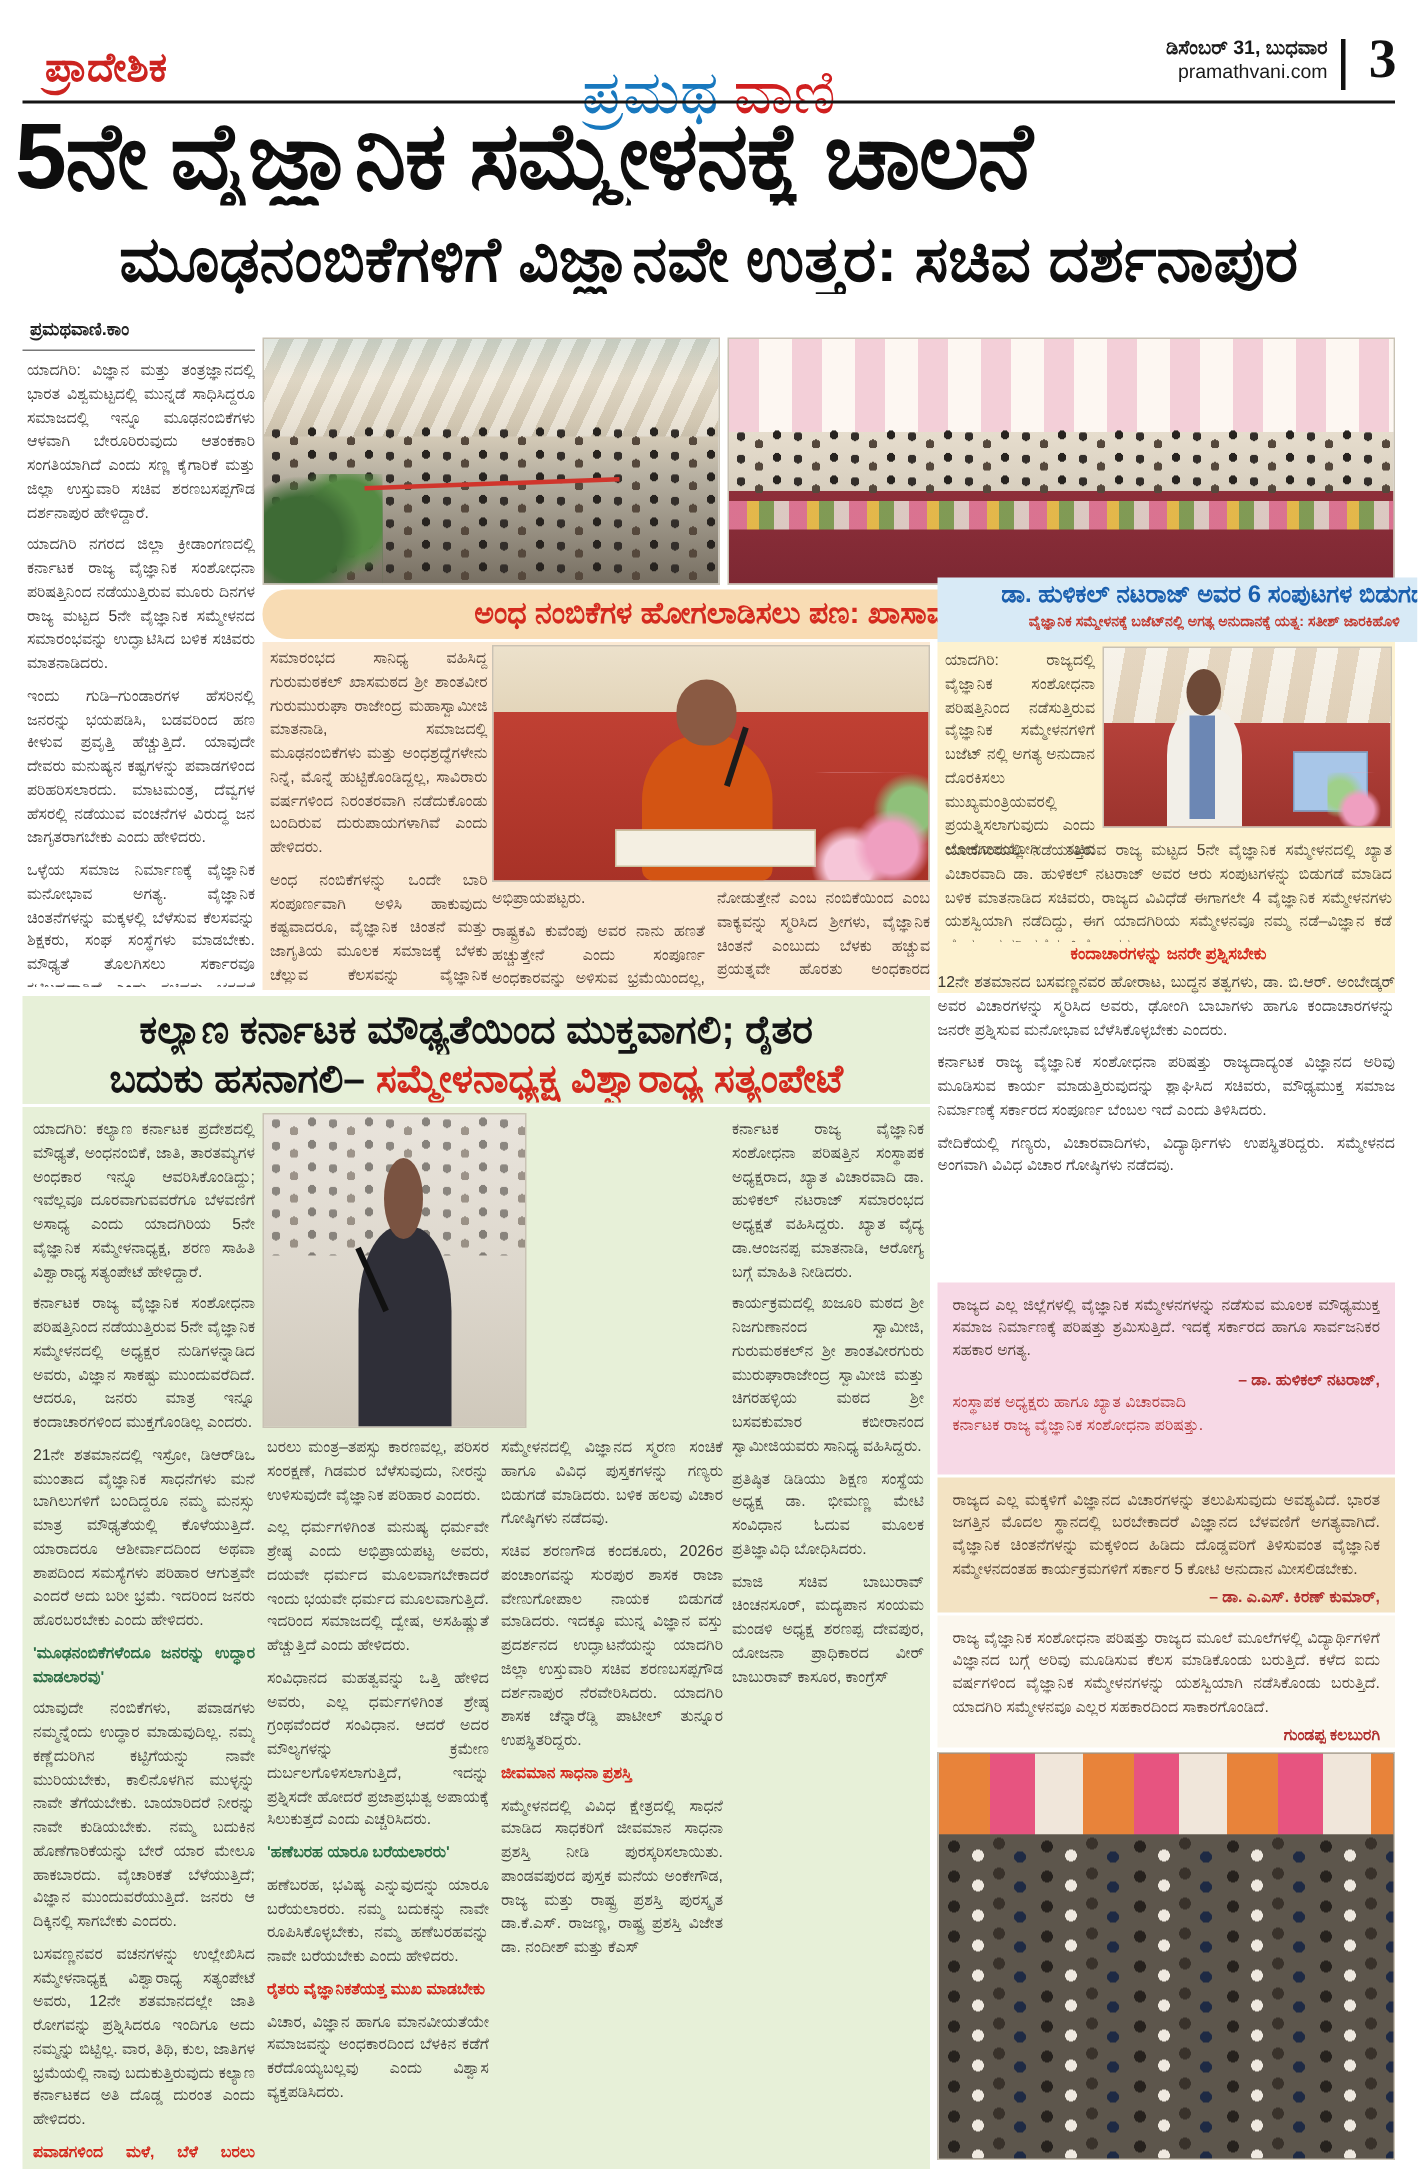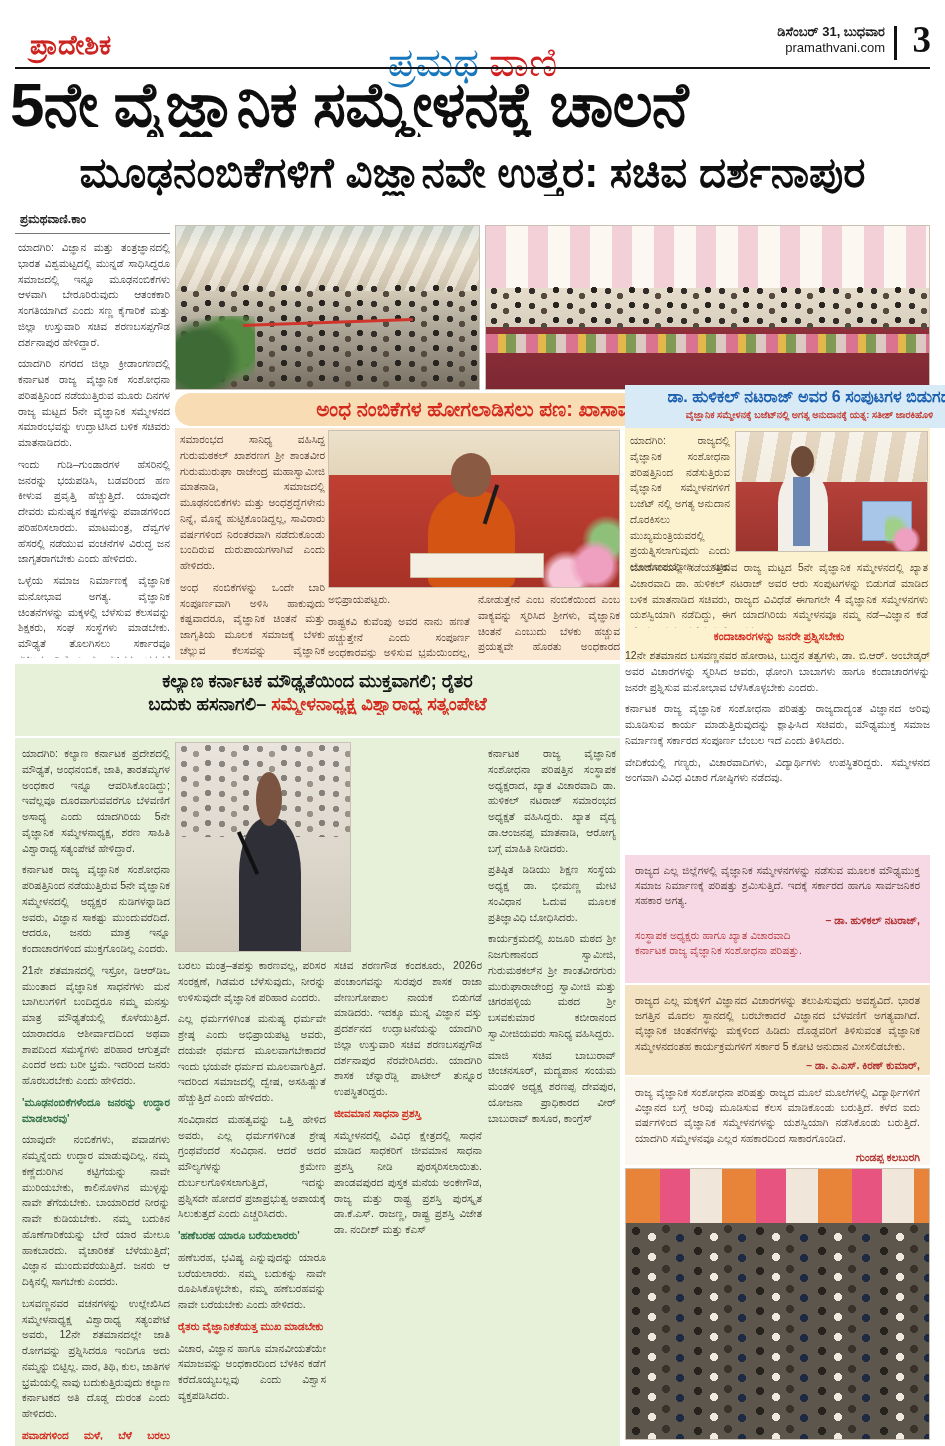--- a/index.html
+++ b/index.html
@@ -105,21 +105,21 @@
   
   .quote { font-size:10.5px; line-height:1.45; color:#4a3a2c; text-align:justify; padding:8px 10px; overflow:hidden; }
   .q-author { text-align:right; color:#b03030; font-weight:bold; margin-top:4px; }
   .q-role   { text-align:left; color:#b03030; }
   .q-pink  { background:#f7d9e6; }
   .q-tan   { background:#f3e3c3; }
   .q-plain { background:#fbf7ee; }
 
   
   .g-headbox { left:15px; top:664px; width:605px; height:72px; background:#e7f0d8; padding:6px 10px 0 10px; overflow:hidden;}
-  .g-line { font-size:18px; font-weight:bold; color:#151515; line-height:1.25; white-space:nowrap; overflow:hidden;}
+  .g-line { font-size:26px; font-weight:bold; color:#151515; line-height:1.25; white-space:nowrap; overflow:hidden;}
   .g-red  { color:#d42a1e; }
   .g-bg   { left:15px; top:738px; width:605px; height:708px; background:#e7f0d8; }
 </style>
 </head>
 <body>
 
 <div class="page">
 
   <div class="abs m-left">ಪ್ರಾದೇಶಿಕ</div>
   <div class="abs m-center">
@@ -153,21 +153,21 @@
   </div>
   <div class="abs photo ph-dais" style="left:485px; top:225px; width:445px; height:165px;">
     <div class="drapes"></div>
     <div class="crowd-pattern" style="position:absolute; left:0; right:0; top:36%; height:28%;"></div>
     <div class="flowers"></div>
   </div>
 
   <div class="abs k-head">ಅಂಧ ನಂಬಿಕೆಗಳ ಹೋಗಲಾಡಿಸಲು ಪಣ: ಖಾಸಾಮಠಶ್ರೀ</div>
   <div class="abs k-bg"></div>
   <div class="abs col" style="left:180px; top:432px; width:145px; height:226px; color:#4a3b30;">
-    <div class="para">ಸಮಾರಂಭದ ಸಾನಿಧ್ಯ ವಹಿಸಿದ್ದ ಗುರುಮಠಕಲ್ ಖಾಶರಣಗ ಶ್ರೀ ಶಾಂತವೀರ ಗುರುಮುರುಘಾ ರಾಜೇಂದ್ರ ಮಹಾಸ್ವಾಮೀಜಿ ಮಾತನಾಡಿ, ಸಮಾಜದಲ್ಲಿ ಮೂಢನಂಬಿಕೆಗಳು ಮತ್ತು ಅಂಧಶ್ರದ್ಧೆಗಳೇನು ನಿನ್ನೆ, ಮೊನ್ನೆ ಹುಟ್ಟಿಕೊಂಡಿದ್ದಲ್ಲ, ಸಾವಿರಾರು ವರ್ಷಗಳಿಂದ ನಿರಂತರವಾಗಿ ನಡೆದುಕೊಂಡು ಬಂದಿರುವ ದುರುಪಾಯಗಳಾಗಿವೆ ಎಂದು ಹೇಳಿದರು.</div>
+    <div class="para">ಸಮಾರಂಭದ ಸಾನಿಧ್ಯ ವಹಿಸಿದ್ದ ಗುರುಮಠಕಲ್ ಖಾಸಮಠದ ಶ್ರೀ ಶಾಂತವೀರ ಗುರುಮುರುಘಾ ರಾಜೇಂದ್ರ ಮಹಾಸ್ವಾಮೀಜಿ ಮಾತನಾಡಿ, ಸಮಾಜದಲ್ಲಿ ಮೂಢನಂಬಿಕೆಗಳು ಮತ್ತು ಅಂಧಶ್ರದ್ಧೆಗಳೇನು ನಿನ್ನೆ, ಮೊನ್ನೆ ಹುಟ್ಟಿಕೊಂಡಿದ್ದಲ್ಲ, ಸಾವಿರಾರು ವರ್ಷಗಳಿಂದ ನಿರಂತರವಾಗಿ ನಡೆದುಕೊಂಡು ಬಂದಿರುವ ದುರುಪಾಯಗಳಾಗಿವೆ ಎಂದು ಹೇಳಿದರು.</div>
     <div class="para">ಅಂಧ ನಂಬಿಕೆಗಳನ್ನು ಒಂದೇ ಬಾರಿ ಸಂಪೂರ್ಣವಾಗಿ ಅಳಿಸಿ ಹಾಕುವುದು ಕಷ್ಟವಾದರೂ, ವೈಜ್ಞಾನಿಕ ಚಿಂತನೆ ಮತ್ತು ಜಾಗೃತಿಯ ಮೂಲಕ ಸಮಾಜಕ್ಕೆ ಬೆಳಕು ಚೆಲ್ಲುವ ಕೆಲಸವನ್ನು ವೈಜ್ಞಾನಿಕ ಸಮ್ಮೇಳನಗಳು ಮಾಡುತ್ತಿವೆ. ಈ ಹಿನ್ನೆಲೆಯಲ್ಲಿ ಯಾದಗಿರಿಯಲ್ಲಿ ಆಯೋಜಿಸಲಾದ ರಾಜ್ಯಮಟ್ಟದ ವೈಜ್ಞಾನಿಕ ಸಮ್ಮೇಳನವು ಅರ್ಥಪೂರ್ಣವಾಗಿದೆ. ಮೂಢನಂಬಿಕೆ ಮುಕ್ತ ಸಮಾಜ ನಿರ್ಮಾಣಕ್ಕೆ ಪೂರಕವಾಗಿದೆ ಎಂದು</div>
   </div>
   <div class="abs photo ph-monk" style="left:328px; top:430px; width:292px; height:158px;">
     <div class="figure-robe"></div>
     <div class="figure-head"></div>
     <div class="mic"></div>
     <div class="book"></div>
     <div class="flowers"></div>
   </div>
   <div class="abs col" style="left:328px; top:592px; width:142px; height:66px; color:#4a3b30;">
@@ -252,29 +252,30 @@
     <div class="para">ಬರಲು ಮಂತ್ರ–ತಪಸ್ಸು ಕಾರಣವಲ್ಲ, ಪರಿಸರ ಸಂರಕ್ಷಣೆ, ಗಿಡಮರ ಬೆಳೆಸುವುದು, ನೀರನ್ನು ಉಳಿಸುವುದೇ ವೈಜ್ಞಾನಿಕ ಪರಿಹಾರ ಎಂದರು.</div>
     <div class="para">ಎಲ್ಲ ಧರ್ಮಗಳಿಗಿಂತ ಮನುಷ್ಯ ಧರ್ಮವೇ ಶ್ರೇಷ್ಠ ಎಂದು ಅಭಿಪ್ರಾಯಪಟ್ಟ ಅವರು, ದಯವೇ ಧರ್ಮದ ಮೂಲವಾಗಬೇಕಾದರೆ ಇಂದು ಭಯವೇ ಧರ್ಮದ ಮೂಲವಾಗುತ್ತಿದೆ. ಇದರಿಂದ ಸಮಾಜದಲ್ಲಿ ದ್ವೇಷ, ಅಸಹಿಷ್ಣುತೆ ಹೆಚ್ಚುತ್ತಿದೆ ಎಂದು ಹೇಳಿದರು.</div>
     <div class="para">ಸಂವಿಧಾನದ ಮಹತ್ವವನ್ನು ಒತ್ತಿ ಹೇಳಿದ ಅವರು, ಎಲ್ಲ ಧರ್ಮಗಳಿಗಿಂತ ಶ್ರೇಷ್ಠ ಗ್ರಂಥವೆಂದರೆ ಸಂವಿಧಾನ. ಆದರೆ ಅದರ ಮೌಲ್ಯಗಳನ್ನು ಕ್ರಮೇಣ ದುರ್ಬಲಗೊಳಿಸಲಾಗುತ್ತಿದೆ, ಇದನ್ನು ಪ್ರಶ್ನಿಸದೇ ಹೋದರೆ ಪ್ರಜಾಪ್ರಭುತ್ವ ಅಪಾಯಕ್ಕೆ ಸಿಲುಕುತ್ತದೆ ಎಂದು ಎಚ್ಚರಿಸಿದರು.</div>
     <div class="para sub-green">'ಹಣೆಬರಹ ಯಾರೂ ಬರೆಯಲಾರರು'</div>
     <div class="para">ಹಣೆಬರಹ, ಭವಿಷ್ಯ ಎನ್ನುವುದನ್ನು ಯಾರೂ ಬರೆಯಲಾರರು. ನಮ್ಮ ಬದುಕನ್ನು ನಾವೇ ರೂಪಿಸಿಕೊಳ್ಳಬೇಕು, ನಮ್ಮ ಹಣೆಬರಹವನ್ನು ನಾವೇ ಬರೆಯಬೇಕು ಎಂದು ಹೇಳಿದರು.</div>
     <div class="para sub-red">ರೈತರು ವೈಜ್ಞಾನಿಕತೆಯತ್ತ ಮುಖ ಮಾಡಬೇಕು</div>
     <div class="para">ವಿಚಾರ, ವಿಜ್ಞಾನ ಹಾಗೂ ಮಾನವೀಯತೆಯೇ ಸಮಾಜವನ್ನು ಅಂಧಕಾರದಿಂದ ಬೆಳಕಿನ ಕಡೆಗೆ ಕರೆದೊಯ್ಯಬಲ್ಲವು ಎಂದು ವಿಶ್ವಾಸ ವ್ಯಕ್ತಪಡಿಸಿದರು.</div>
   </div>
 
   <div class="abs col" style="left:334px; top:958px; width:148px; height:482px;">
+    <div class="para">ಸಮ್ಮೇಳನದಲ್ಲಿ ವಿಜ್ಞಾನದ ಸ್ಮರಣ ಸಂಚಿಕೆ ಹಾಗೂ ವಿವಿಧ ಪುಸ್ತಕಗಳನ್ನು ಗಣ್ಯರು ಬಿಡುಗಡೆ ಮಾಡಿದರು. ಬಳಿಕ ಹಲವು ವಿಚಾರ ಗೋಷ್ಠಿಗಳು ನಡೆದವು.</div>
     <div class="para">ಸಚಿವ ಶರಣಗೌಡ ಕಂದಕೂರು, 2026ರ ಪಂಚಾಂಗವನ್ನು ಸುರಪುರ ಶಾಸಕ ರಾಜಾ ವೇಣುಗೋಪಾಲ ನಾಯಕ ಬಿಡುಗಡೆ ಮಾಡಿದರು. ಇದಕ್ಕೂ ಮುನ್ನ ವಿಜ್ಞಾನ ವಸ್ತು ಪ್ರದರ್ಶನದ ಉದ್ಘಾಟನೆಯನ್ನು ಯಾದಗಿರಿ ಜಿಲ್ಲಾ ಉಸ್ತುವಾರಿ ಸಚಿವ ಶರಣಬಸಪ್ಪಗೌಡ ದರ್ಶನಾಪುರ ನೆರವೇರಿಸಿದರು. ಯಾದಗಿರಿ ಶಾಸಕ ಚೆನ್ನಾರೆಡ್ಡಿ ಪಾಟೀಲ್ ತುನ್ನೂರ ಉಪಸ್ಥಿತರಿದ್ದರು.</div>
     <div class="para sub-red">ಜೀವಮಾನ ಸಾಧನಾ ಪ್ರಶಸ್ತಿ</div>
     <div class="para">ಸಮ್ಮೇಳನದಲ್ಲಿ ವಿವಿಧ ಕ್ಷೇತ್ರದಲ್ಲಿ ಸಾಧನೆ ಮಾಡಿದ ಸಾಧಕರಿಗೆ ಜೀವಮಾನ ಸಾಧನಾ ಪ್ರಶಸ್ತಿ ನೀಡಿ ಪುರಸ್ಕರಿಸಲಾಯಿತು. ಪಾಂಡವಪುರದ ಪುಸ್ತಕ ಮನೆಯ ಅಂಕೇಗೌಡ, ರಾಜ್ಯ ಮತ್ತು ರಾಷ್ಟ್ರ ಪ್ರಶಸ್ತಿ ಪುರಸ್ಕೃತ ಡಾ.ಕೆ.ಎಸ್. ರಾಜಣ್ಣ, ರಾಷ್ಟ್ರ ಪ್ರಶಸ್ತಿ ವಿಜೇತ ಡಾ. ನಂದೀಶ್ ಮತ್ತು ಕೆಎಸ್</div>
   </div>
 
   <div class="abs col" style="left:488px; top:746px; width:128px; height:694px;">
     <div class="para">ಕರ್ನಾಟಕ ರಾಜ್ಯ ವೈಜ್ಞಾನಿಕ ಸಂಶೋಧನಾ ಪರಿಷತ್ತಿನ ಸಂಸ್ಥಾಪಕ ಅಧ್ಯಕ್ಷರಾದ, ಖ್ಯಾತ ವಿಚಾರವಾದಿ ಡಾ. ಹುಳಿಕಲ್ ನಟರಾಜ್ ಸಮಾರಂಭದ ಅಧ್ಯಕ್ಷತೆ ವಹಿಸಿದ್ದರು. ಖ್ಯಾತ ವೈದ್ಯ ಡಾ.ಆಂಜನಪ್ಪ ಮಾತನಾಡಿ, ಆರೋಗ್ಯ ಬಗ್ಗೆ ಮಾಹಿತಿ ನೀಡಿದರು.</div>
+    <div class="para">ಕಾರ್ಯಕ್ರಮದಲ್ಲಿ ಖಜೂರಿ ಮಠದ ಶ್ರೀ ನಿಜಗುಣಾನಂದ ಸ್ವಾಮೀಜಿ, ಗುರುಮಠಕಲ್‌ನ ಶ್ರೀ ಶಾಂತವೀರಗುರು ಮುರುಘಾರಾಜೇಂದ್ರ ಸ್ವಾಮೀಜಿ ಮತ್ತು ಚಿಗರಹಳ್ಳಿಯ ಮಠದ ಶ್ರೀ ಬಸವಕುಮಾರ ಕಬೀರಾನಂದ ಸ್ವಾಮೀಜಿಯವರು ಸಾನಿಧ್ಯ ವಹಿಸಿದ್ದರು.</div>
     <div class="para">ಪ್ರತಿಷ್ಠಿತ ಡಿಡಿಯು ಶಿಕ್ಷಣ ಸಂಸ್ಥೆಯ ಅಧ್ಯಕ್ಷ ಡಾ. ಭೀಮಣ್ಣ ಮೇಟಿ ಸಂವಿಧಾನ ಓದುವ ಮೂಲಕ ಪ್ರತಿಜ್ಞಾವಿಧಿ ಬೋಧಿಸಿದರು.</div>
-    <div class="para">ಕಾರ್ಯಕ್ರಮದಲ್ಲಿ ಖಜೂರಿ ಮಠದ ಶ್ರೀ ನಿಜಗುಣಾನಂದ ಸ್ವಾಮೀಜಿ, ಗುರುಮಠಕಲ್‌ನ ಶ್ರೀ ಶಾಂತವೀರಗುರು ಮುರುಘಾರಾಜೇಂದ್ರ ಸ್ವಾಮೀಜಿ ಮತ್ತು ಚಿಗರಹಳ್ಳಿಯ ಮಠದ ಶ್ರೀ ಬಸವಕುಮಾರ ಕಬೀರಾನಂದ ಸ್ವಾಮೀಜಿಯವರು ಸಾನಿಧ್ಯ ವಹಿಸಿದ್ದರು.</div>
     <div class="para">ಮಾಜಿ ಸಚಿವ ಬಾಬುರಾವ್ ಚಿಂಚನಸೂರ್, ಮದ್ಯಪಾನ ಸಂಯಮ ಮಂಡಳಿ ಅಧ್ಯಕ್ಷ ಶರಣಪ್ಪ ದೇವಪುರ, ಯೋಜನಾ ಪ್ರಾಧಿಕಾರದ ವೀರ್ ಬಾಬುರಾವ್ ಕಾಸೂರ, ಕಾಂಗ್ರೆಸ್</div>
   </div>
 
   <div class="abs photo ph-crowd" style="left:625px; top:1168px; width:305px; height:272px;">
     <div class="drapes"></div>
     <div class="mass"></div>
   </div>
 
 </div>
 

